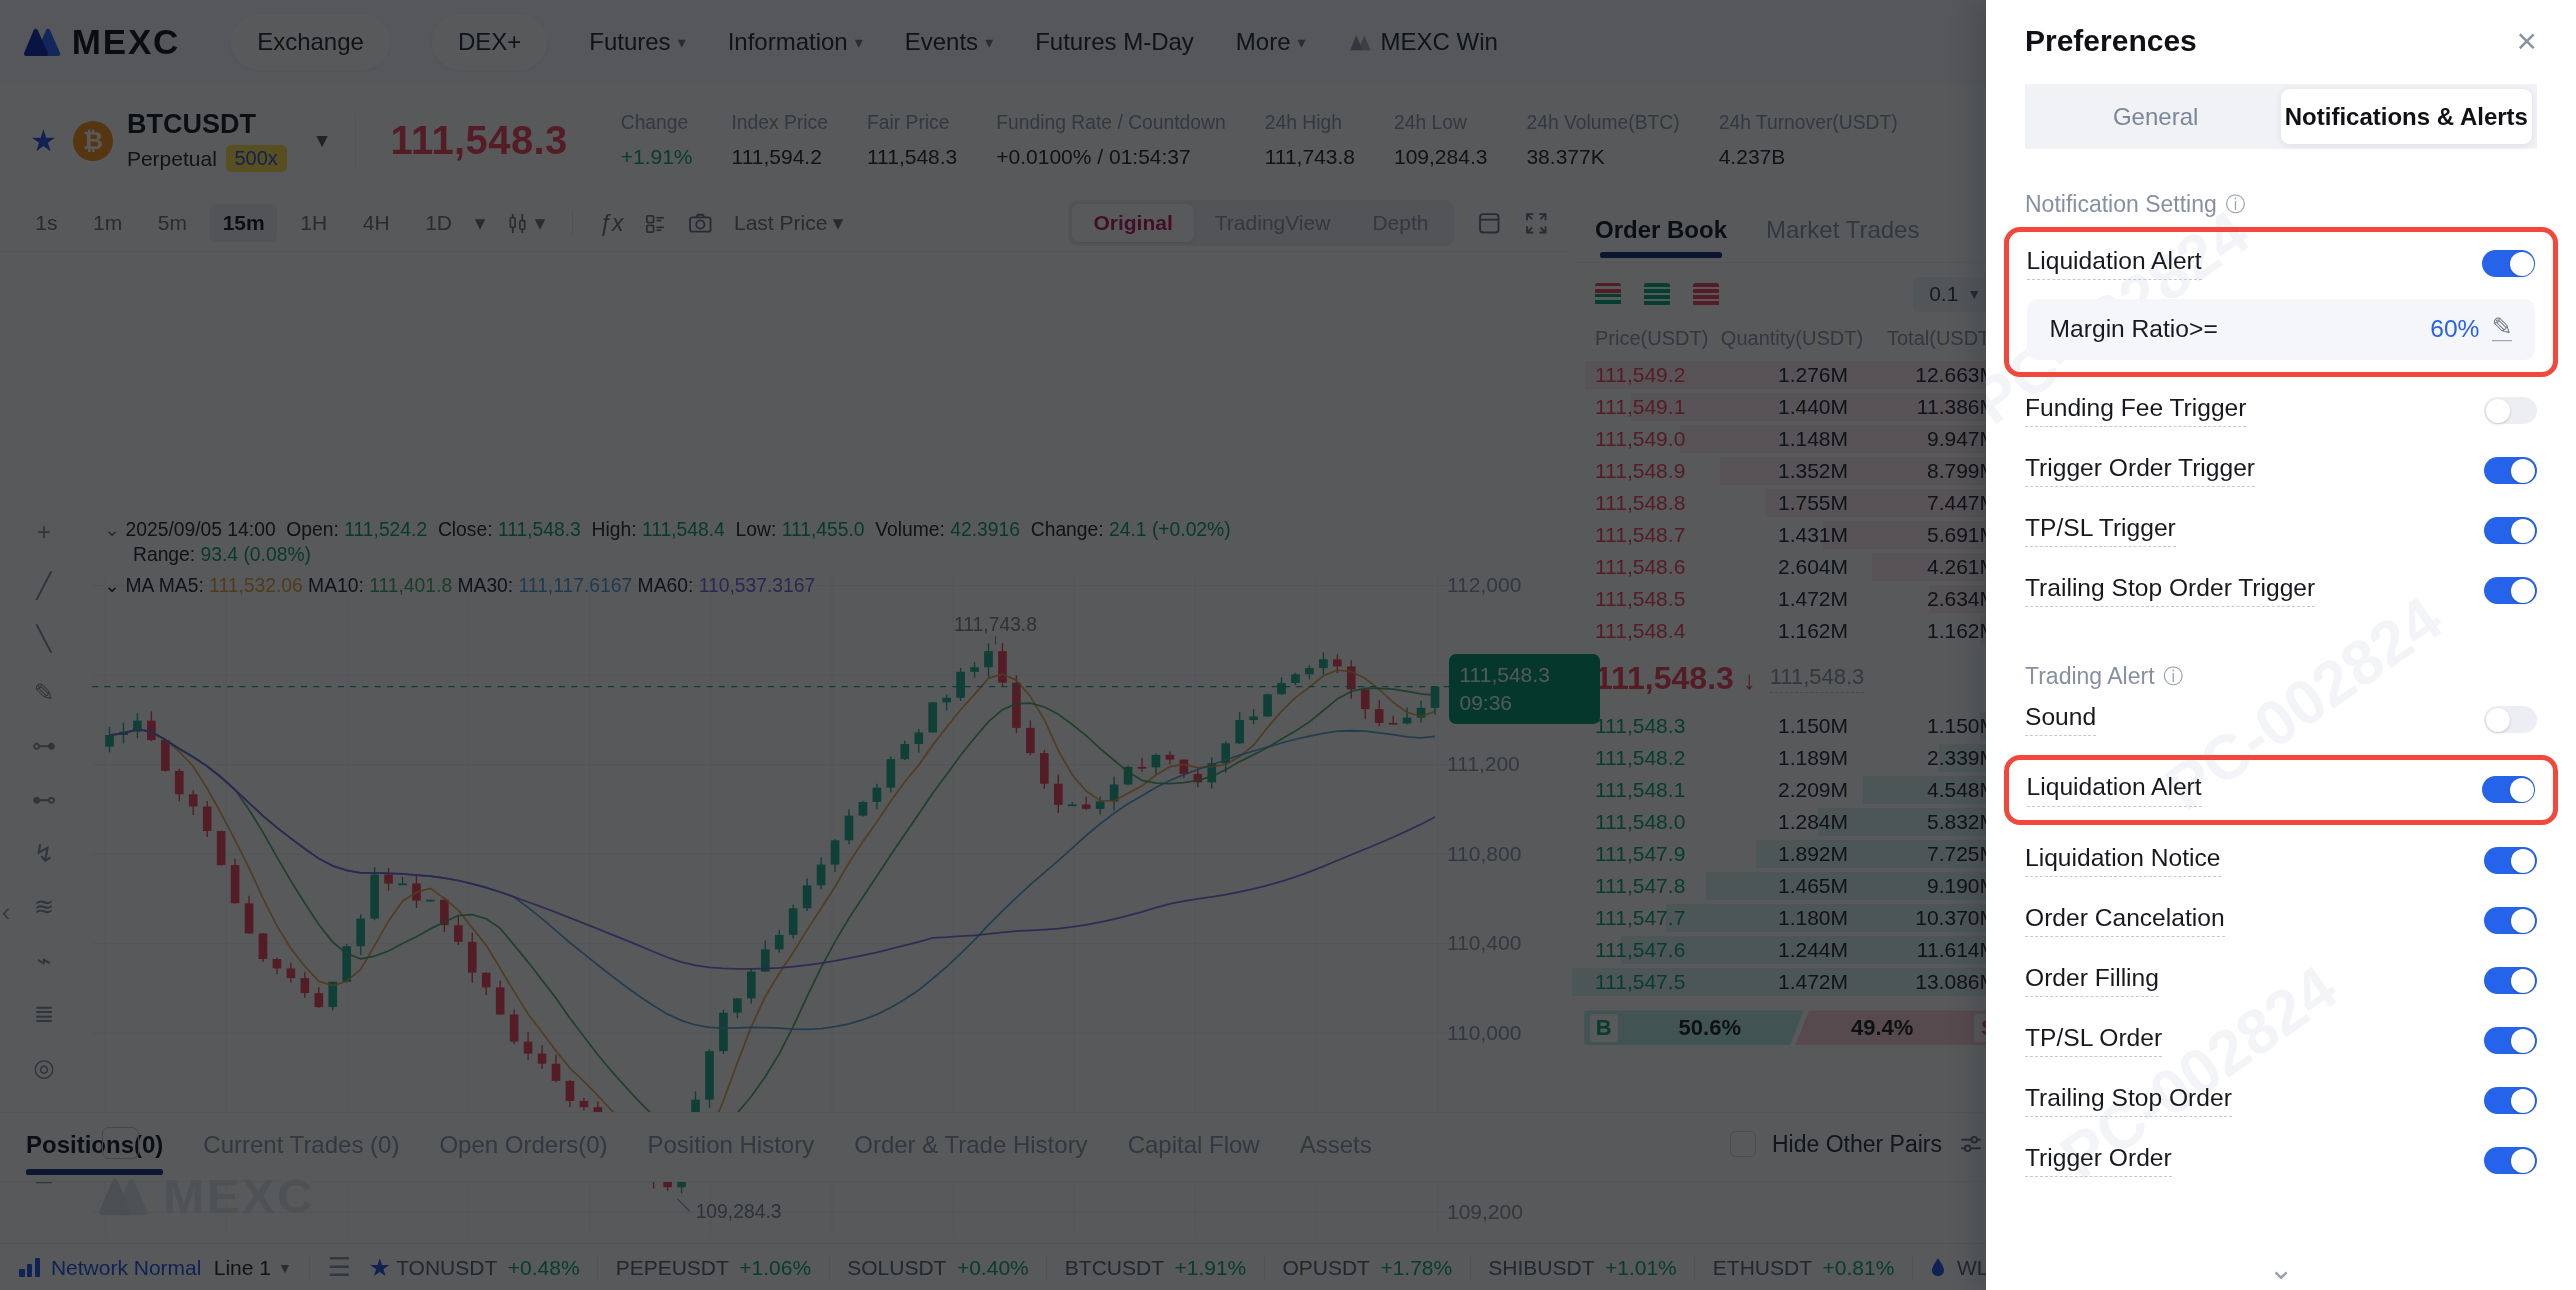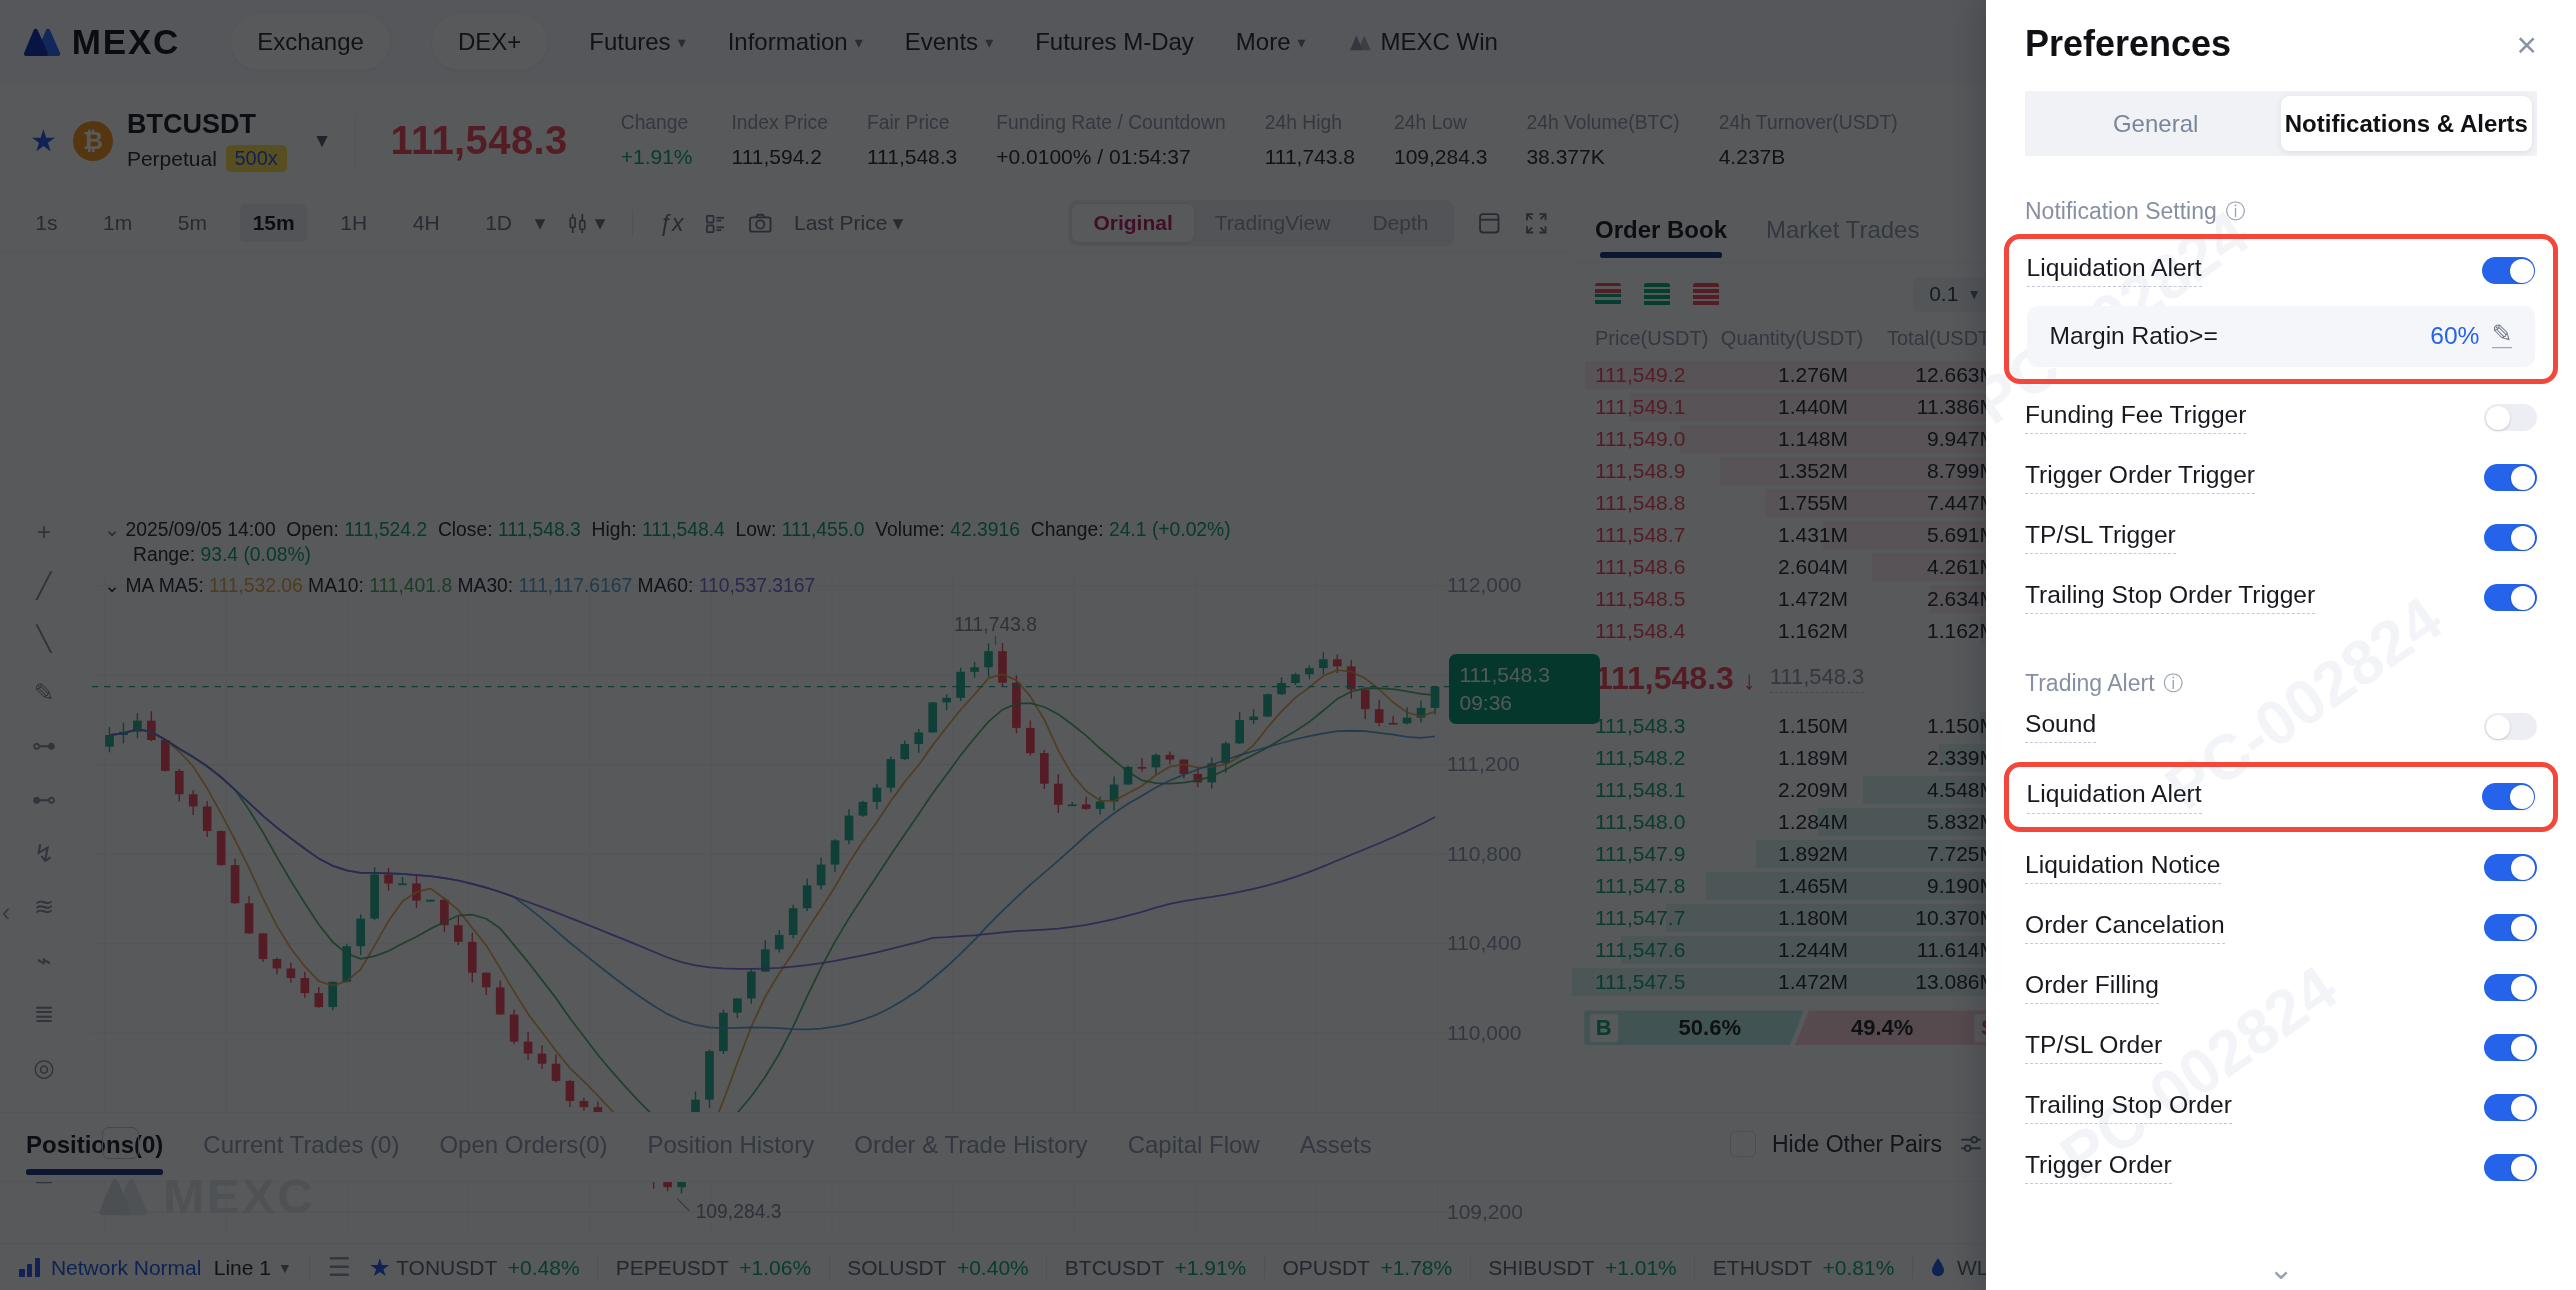--- a/index.html
+++ b/index.html
@@ -119,21 +119,21 @@
   .st-pair{display:flex;align-items:center;gap:10.5px;white-space:nowrap;}
   .st-pair .chg{color:#0ea573;}
   .st-star{color:#2354e6;font-size:24.6px;margin:0 5.3px;}
   .hamb{color:#8f96a8;font-size:26px;margin-right:12.3px;}
   
   .dim{position:absolute;inset:0;background:rgba(8,10,14,.68);z-index:60;}
   
   .drawer{position:absolute;left:1986px;top:0;width:590px;height:1291px;background:#fff;z-index:100;
        box-shadow:-8.8px 0 26px rgba(10,15,30,.18);box-sizing:border-box;padding:23px 39px 0;overflow:hidden;}
   .drawer-head{display:flex;align-items:center;justify-content:space-between;}
-  .drawer-title{font-size:36px;font-weight:700;color:#101114;}
+  .drawer-title{font-size:30px;font-weight:700;color:#101114;}
   .drawer-close{font-size:35px;color:#8a92a5;line-height:1;}
   .pref-tabs{display:flex;background:#f1f2f6;border-radius:1px;margin-top:26px;height:65px;padding:5.3px;box-sizing:border-box;}
   .pref-tab{flex:1;display:flex;align-items:center;justify-content:center;font-size:24px;color:#7a8699;border-radius:8.8px;}
   .pref-tab.active{background:#fff;color:#101114;font-weight:600;box-shadow:0 1.8px 7px rgba(20,30,60,.08);}
   .sect-label{display:flex;align-items:center;gap:8.8px;color:#878fa3;font-size:23px;margin-top:42px;}
   .info-i{font-size:20px;color:#9aa1b2;}
   .pref-item{display:flex;align-items:center;justify-content:space-between;height:60px;}
   .pref-label{font-size:24.6px;color:#17191e;border-bottom:0.9px dashed #c3c9d6;padding-bottom:4.4px;}
   .toggle{width:53px;height:27px;border-radius:877px;position:relative;flex:0 0 auto;}
   .toggle.on{background:#2563eb;} .toggle.off{background:#eceef3;}
@@ -268,21 +268,21 @@
         </div>
         <div class="stat">
           <span class="lab">24h Turnover(USDT)</span>
           <span class="val">4.237B</span>
         </div>
       </div>
   </div>
 
   <div class="chart-panel">
     <div class="tf-row">
-      <span id="tf-items" style="display:flex;align-items:center;gap:21px">
+      <span id="tf-items" style="display:flex;align-items:center;gap:11px">
           <span class="tf">1s</span>
           <span class="tf">1m</span>
           <span class="tf">5m</span>
           <span class="tf active">15m</span>
           <span class="tf">1H</span>
           <span class="tf">4H</span>
           <span class="tf">1D</span>
         </span>
       <span class="tf-ico">▾</span>
       <span class="tf-ico">

